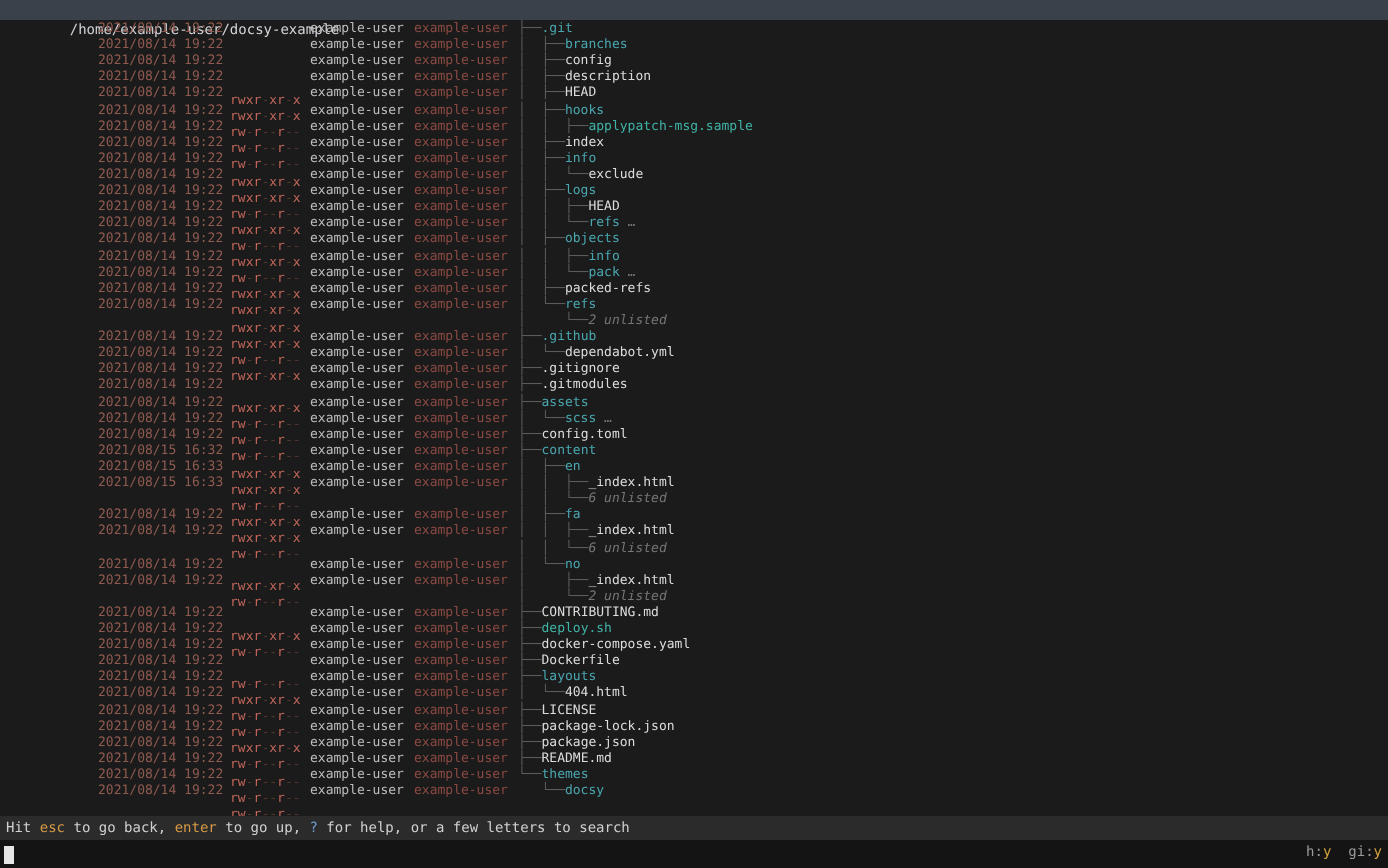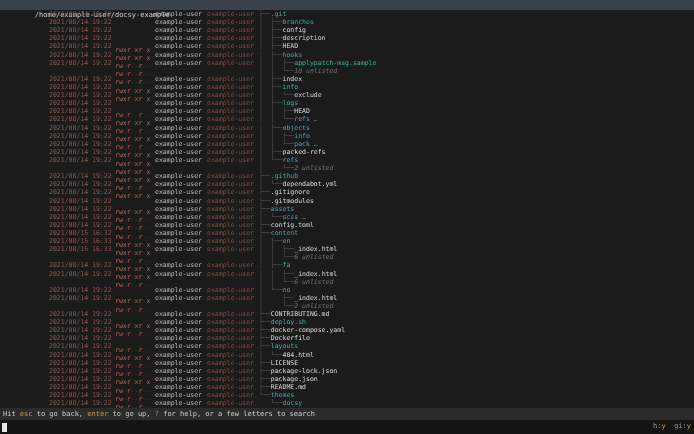--- a/index.html
+++ b/index.html
@@ -84,21 +84,20 @@
 
   <div id="tree">
 
   <div class="row"><span class="c-date">2021/08/14 19:22</span><span class="c-perms"><span>r</span><span>w</span><span>x</span><span>r</span><span class="dim">-</span><span>x</span><span>r</span><span class="dim">-</span><span>x</span></span><span class="c-owner">example-user</span><span class="c-group">example-user</span><span class="c-tree"><span class="prefix">├──</span><span class="name t-dir">.git</span></span></div>
       <div class="row"><span class="c-date">2021/08/14 19:22</span><span class="c-perms"><span>r</span><span>w</span><span>x</span><span>r</span><span class="dim">-</span><span>x</span><span>r</span><span class="dim">-</span><span>x</span></span><span class="c-owner">example-user</span><span class="c-group">example-user</span><span class="c-tree"><span class="prefix">│  ├──</span><span class="name t-dir">branches</span></span></div>
       <div class="row"><span class="c-date">2021/08/14 19:22</span><span class="c-perms"><span>r</span><span>w</span><span class="dim">-</span><span>r</span><span class="dim">-</span><span class="dim">-</span><span>r</span><span class="dim">-</span><span class="dim">-</span></span><span class="c-owner">example-user</span><span class="c-group">example-user</span><span class="c-tree"><span class="prefix">│  ├──</span><span class="name t-file">config</span></span></div>
       <div class="row"><span class="c-date">2021/08/14 19:22</span><span class="c-perms"><span>r</span><span>w</span><span class="dim">-</span><span>r</span><span class="dim">-</span><span class="dim">-</span><span>r</span><span class="dim">-</span><span class="dim">-</span></span><span class="c-owner">example-user</span><span class="c-group">example-user</span><span class="c-tree"><span class="prefix">│  ├──</span><span class="name t-file">description</span></span></div>
       <div class="row"><span class="c-date">2021/08/14 19:22</span><span class="c-perms"><span>r</span><span>w</span><span class="dim">-</span><span>r</span><span class="dim">-</span><span class="dim">-</span><span>r</span><span class="dim">-</span><span class="dim">-</span></span><span class="c-owner">example-user</span><span class="c-group">example-user</span><span class="c-tree"><span class="prefix">│  ├──</span><span class="name t-file">HEAD</span></span></div>
       <div class="row"><span class="c-date">2021/08/14 19:22</span><span class="c-perms"><span>r</span><span>w</span><span>x</span><span>r</span><span class="dim">-</span><span>x</span><span>r</span><span class="dim">-</span><span>x</span></span><span class="c-owner">example-user</span><span class="c-group">example-user</span><span class="c-tree"><span class="prefix">│  ├──</span><span class="name t-dir">hooks</span></span></div>
       <div class="row"><span class="c-date">2021/08/14 19:22</span><span class="c-perms"><span>r</span><span>w</span><span>x</span><span>r</span><span class="dim">-</span><span>x</span><span>r</span><span class="dim">-</span><span>x</span></span><span class="c-owner">example-user</span><span class="c-group">example-user</span><span class="c-tree"><span class="prefix">│  │  ├──</span><span class="name t-exec">applypatch-msg.sample</span></span></div>
-      <div class="row"><span class="c-date"></span><span class="c-perms"></span><span class="c-owner"></span><span class="c-group"></span><span class="c-tree"><span class="prefix">│  │  └──</span><span class="name t-unlisted">10 unlisted</span></span></div>
       <div class="row"><span class="c-date">2021/08/14 19:22</span><span class="c-perms"><span>r</span><span>w</span><span class="dim">-</span><span>r</span><span class="dim">-</span><span class="dim">-</span><span>r</span><span class="dim">-</span><span class="dim">-</span></span><span class="c-owner">example-user</span><span class="c-group">example-user</span><span class="c-tree"><span class="prefix">│  ├──</span><span class="name t-file">index</span></span></div>
       <div class="row"><span class="c-date">2021/08/14 19:22</span><span class="c-perms"><span>r</span><span>w</span><span>x</span><span>r</span><span class="dim">-</span><span>x</span><span>r</span><span class="dim">-</span><span>x</span></span><span class="c-owner">example-user</span><span class="c-group">example-user</span><span class="c-tree"><span class="prefix">│  ├──</span><span class="name t-dir">info</span></span></div>
       <div class="row"><span class="c-date">2021/08/14 19:22</span><span class="c-perms"><span>r</span><span>w</span><span class="dim">-</span><span>r</span><span class="dim">-</span><span class="dim">-</span><span>r</span><span class="dim">-</span><span class="dim">-</span></span><span class="c-owner">example-user</span><span class="c-group">example-user</span><span class="c-tree"><span class="prefix">│  │  └──</span><span class="name t-file">exclude</span></span></div>
       <div class="row"><span class="c-date">2021/08/14 19:22</span><span class="c-perms"><span>r</span><span>w</span><span>x</span><span>r</span><span class="dim">-</span><span>x</span><span>r</span><span class="dim">-</span><span>x</span></span><span class="c-owner">example-user</span><span class="c-group">example-user</span><span class="c-tree"><span class="prefix">│  ├──</span><span class="name t-dir">logs</span></span></div>
       <div class="row"><span class="c-date">2021/08/14 19:22</span><span class="c-perms"><span>r</span><span>w</span><span class="dim">-</span><span>r</span><span class="dim">-</span><span class="dim">-</span><span>r</span><span class="dim">-</span><span class="dim">-</span></span><span class="c-owner">example-user</span><span class="c-group">example-user</span><span class="c-tree"><span class="prefix">│  │  ├──</span><span class="name t-file">HEAD</span></span></div>
       <div class="row"><span class="c-date">2021/08/14 19:22</span><span class="c-perms"><span>r</span><span>w</span><span>x</span><span>r</span><span class="dim">-</span><span>x</span><span>r</span><span class="dim">-</span><span>x</span></span><span class="c-owner">example-user</span><span class="c-group">example-user</span><span class="c-tree"><span class="prefix">│  │  └──</span><span class="name t-dir">refs</span><span class="suffix"> …</span></span></div>
       <div class="row"><span class="c-date">2021/08/14 19:22</span><span class="c-perms"><span>r</span><span>w</span><span>x</span><span>r</span><span class="dim">-</span><span>x</span><span>r</span><span class="dim">-</span><span>x</span></span><span class="c-owner">example-user</span><span class="c-group">example-user</span><span class="c-tree"><span class="prefix">│  ├──</span><span class="name t-dir">objects</span></span></div>
       <div class="row"><span class="c-date">2021/08/14 19:22</span><span class="c-perms"><span>r</span><span>w</span><span>x</span><span>r</span><span class="dim">-</span><span>x</span><span>r</span><span class="dim">-</span><span>x</span></span><span class="c-owner">example-user</span><span class="c-group">example-user</span><span class="c-tree"><span class="prefix">│  │  ├──</span><span class="name t-dir">info</span></span></div>
       <div class="row"><span class="c-date">2021/08/14 19:22</span><span class="c-perms"><span>r</span><span>w</span><span>x</span><span>r</span><span class="dim">-</span><span>x</span><span>r</span><span class="dim">-</span><span>x</span></span><span class="c-owner">example-user</span><span class="c-group">example-user</span><span class="c-tree"><span class="prefix">│  │  └──</span><span class="name t-dir">pack</span><span class="suffix"> …</span></span></div>
       <div class="row"><span class="c-date">2021/08/14 19:22</span><span class="c-perms"><span>r</span><span>w</span><span class="dim">-</span><span>r</span><span class="dim">-</span><span class="dim">-</span><span>r</span><span class="dim">-</span><span class="dim">-</span></span><span class="c-owner">example-user</span><span class="c-group">example-user</span><span class="c-tree"><span class="prefix">│  ├──</span><span class="name t-file">packed-refs</span></span></div>

